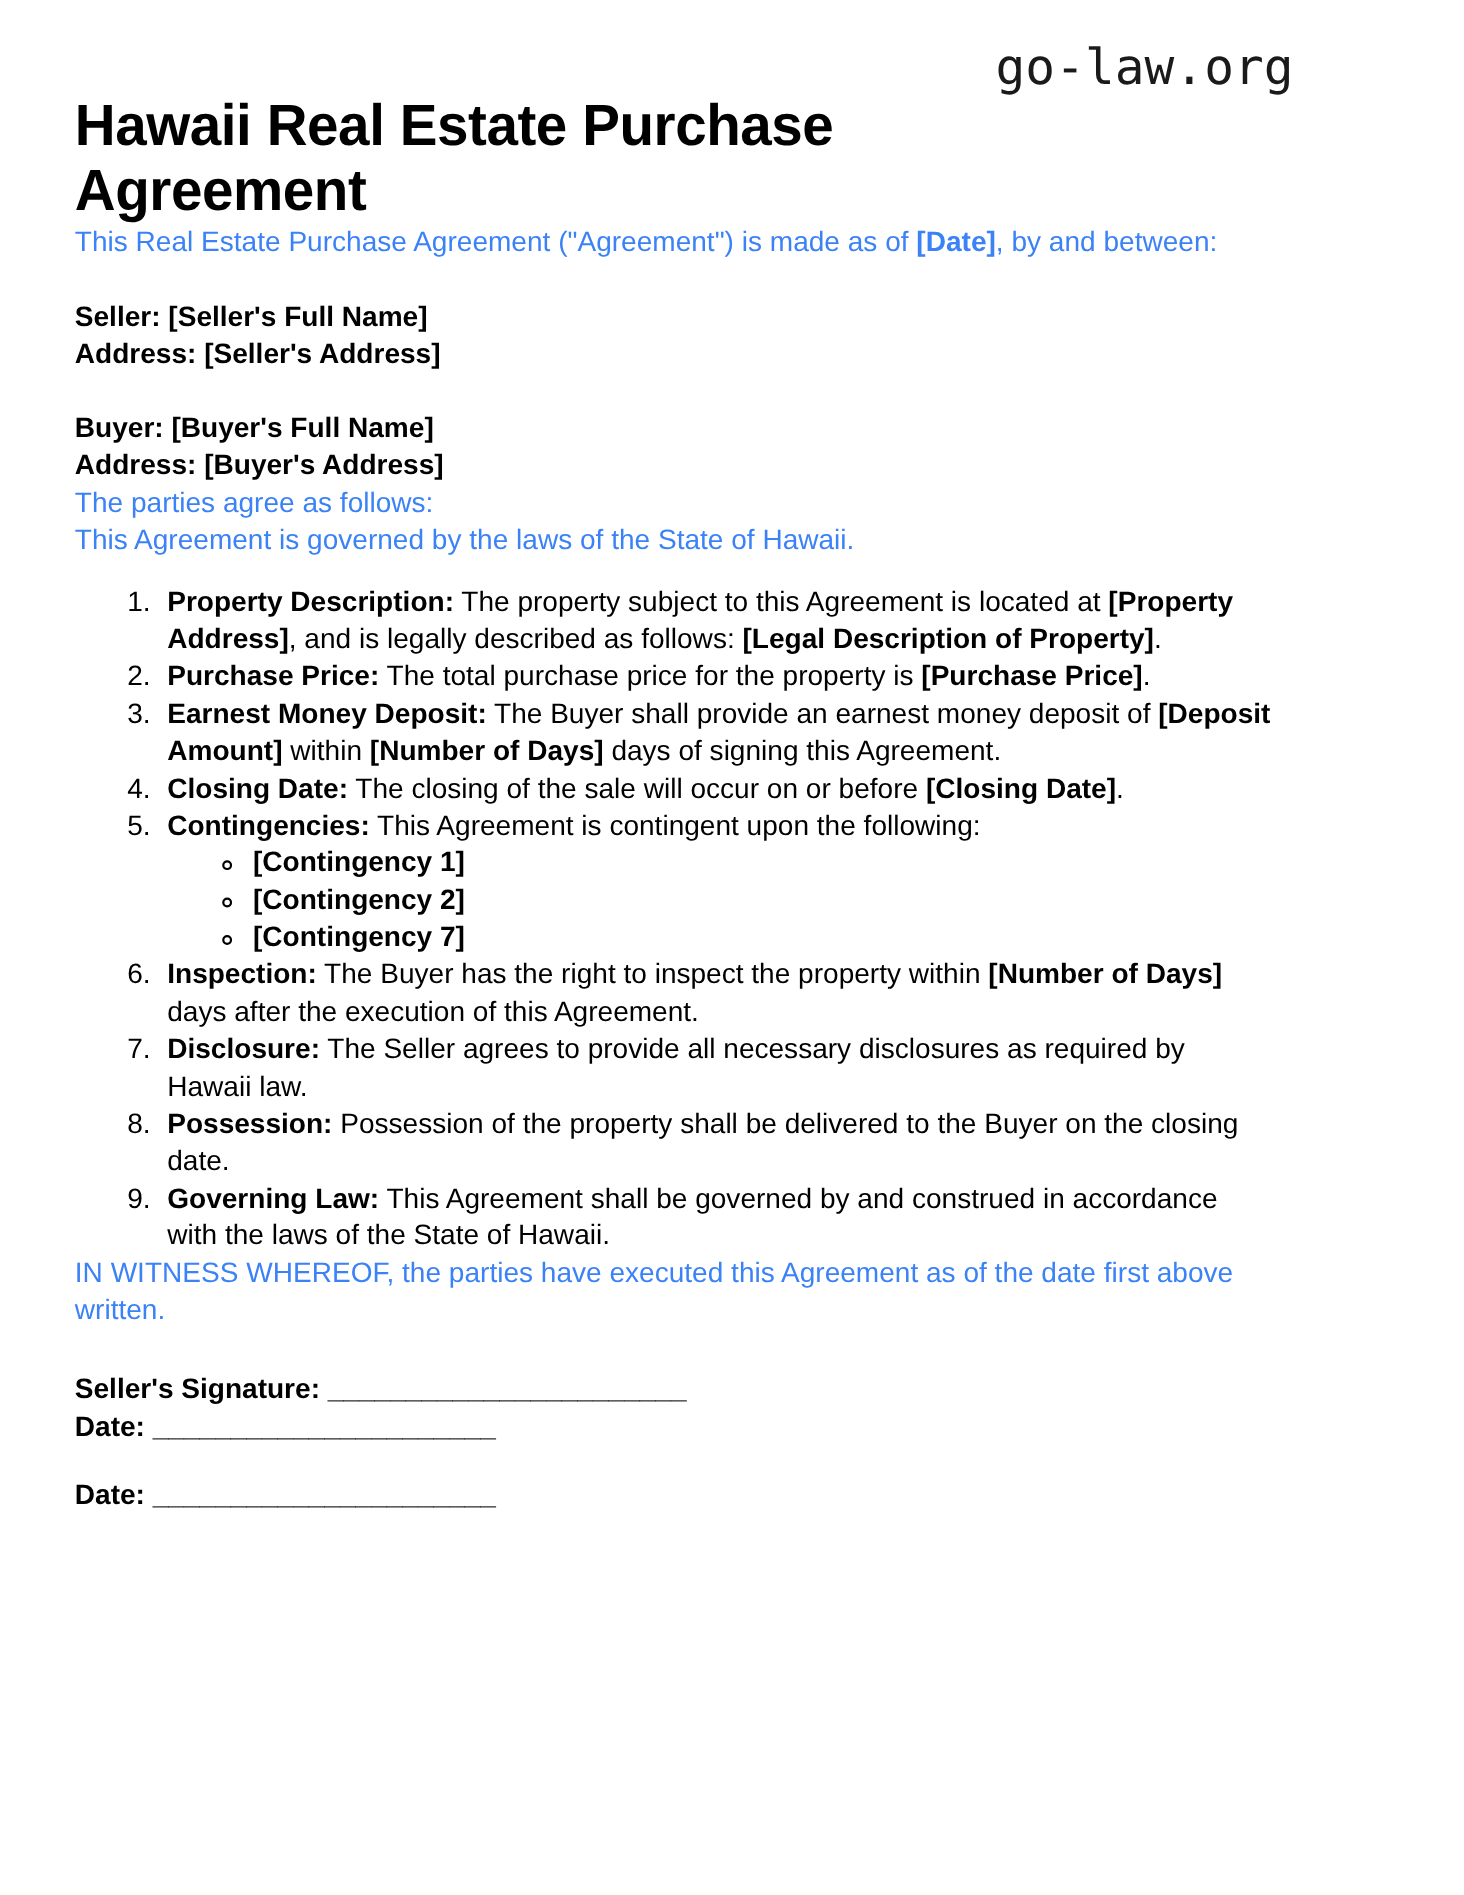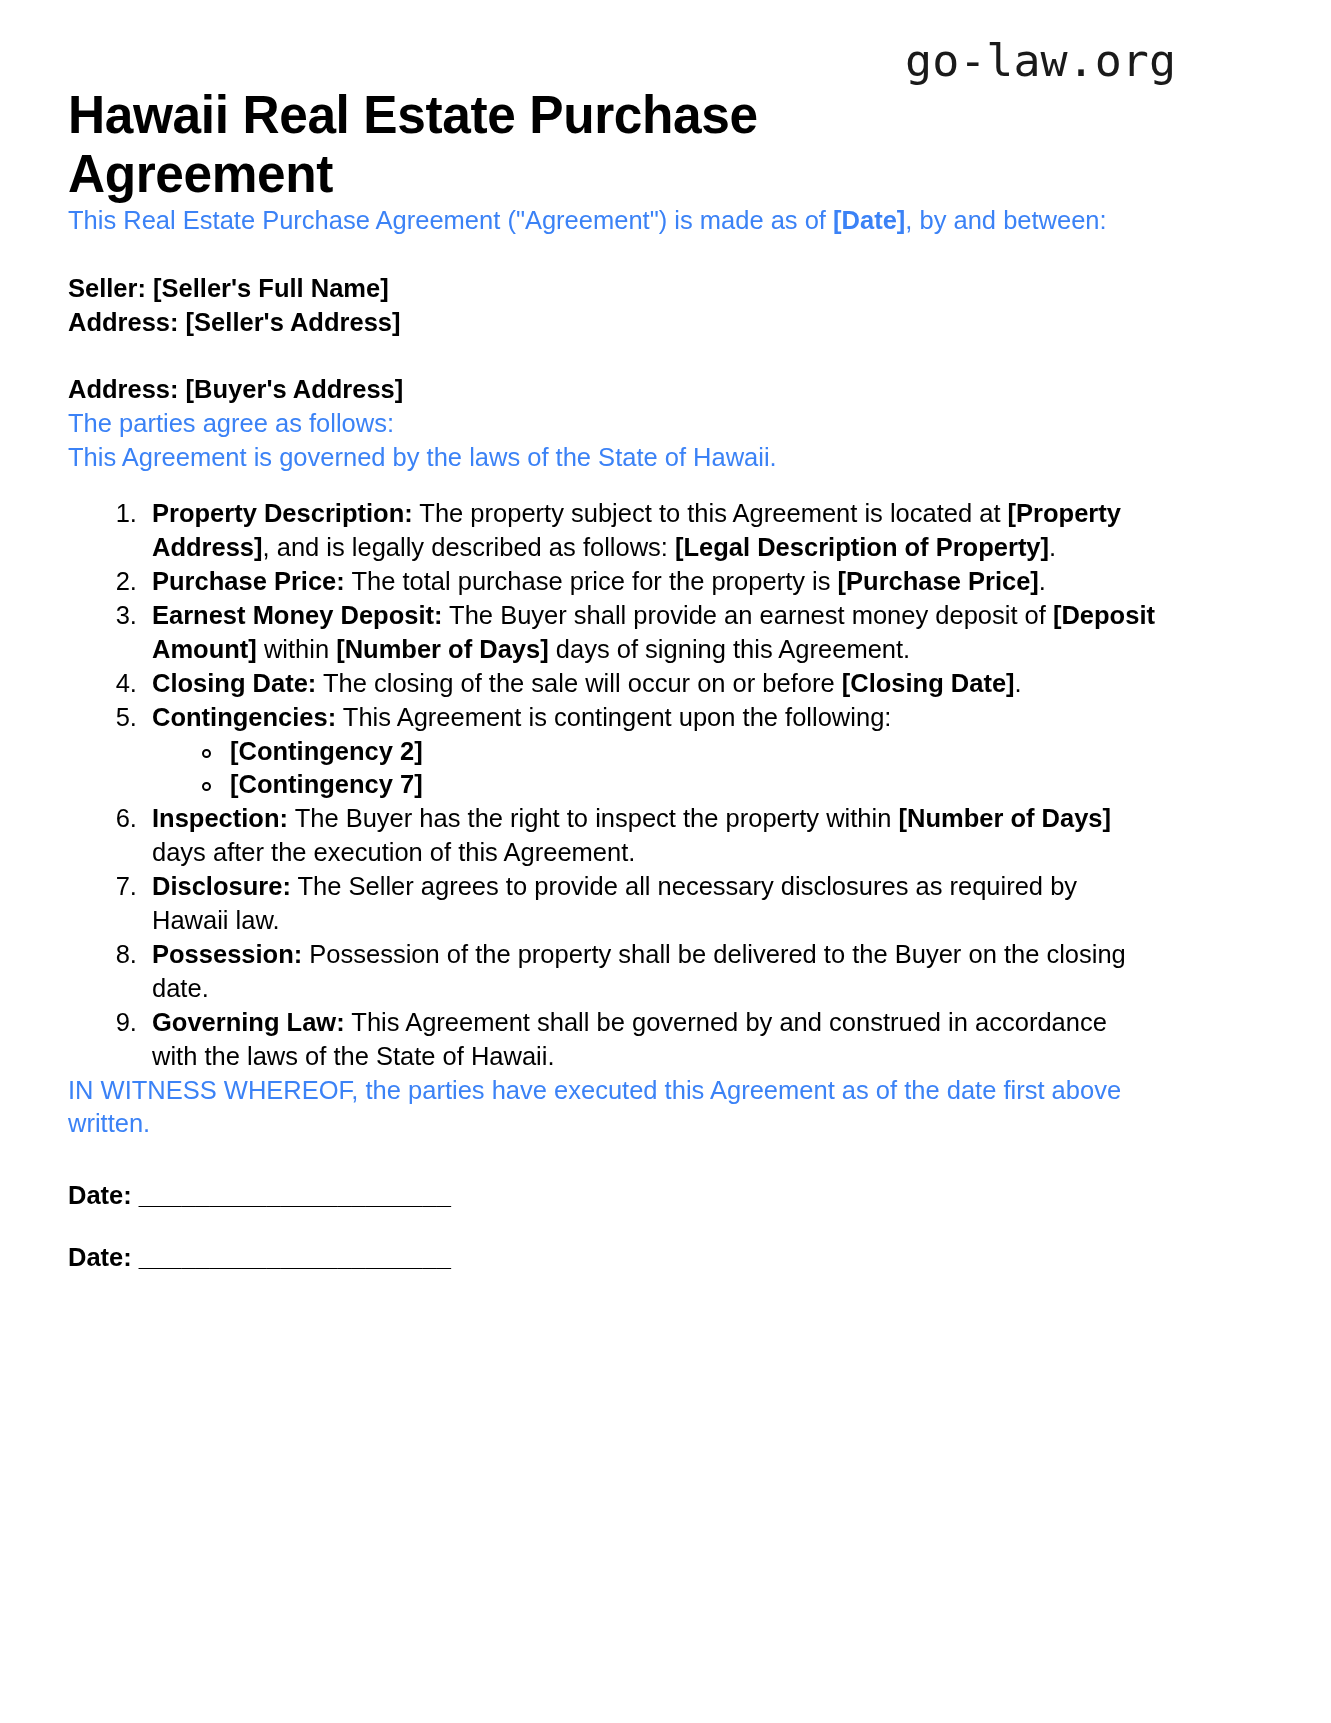--- a/index.html
+++ b/index.html
@@ -140,20 +140,21 @@
     <h1 class="doc-title">Hawaii Real Estate Purchase Agreement</h1>
 
     <p class="body gap-intro"><span>This Real Estate Purchase Agreement ("Agreement") is made as of </span><b>[Date]</b><span>, by and between:</span></p>
 
     <div class="party-block gap-party">
       <span class="line">Seller: [Seller's Full Name]</span>
       <span class="line">Address: [Seller's Address]</span>
     </div>
 
     <div class="party-block gap-party">
+      <span class="line">Buyer: [Buyer's Full Name]</span>
       <span class="line">Address: [Buyer's Address]</span>
     </div>
 
     <p class="body gap-med">The parties agree as follows:</p>
 
     <p class="body gap-med">This Agreement is governed by the laws of the State of Hawaii.</p>
 
     <ol class="terms">
       <li>
         <span class="term-label">Property Description:</span><span> The property subject to this Agreement is located at </span><b>[Property Address]</b><span>, and is legally described as follows: </span><b>[Legal Description of Property]</b><span>.</span>
@@ -163,20 +164,21 @@
       </li>
       <li>
         <span class="term-label">Earnest Money Deposit:</span><span> The Buyer shall provide an earnest money deposit of </span><b>[Deposit Amount]</b><span> within </span><b>[Number of Days]</b><span> days of signing this Agreement.</span>
       </li>
       <li>
         <span class="term-label">Closing Date:</span><span> The closing of the sale will occur on or before </span><b>[Closing Date]</b><span>.</span>
       </li>
       <li>
         <span class="term-label">Contingencies:</span><span> This Agreement is contingent upon the following:</span>
         <ul class="sub">
+          <li>[Contingency 1]</li>
           <li>[Contingency 2]</li>
           <li>[Contingency 7]</li>
         </ul>
       </li>
       <li>
         <span class="term-label">Inspection:</span><span> The Buyer has the right to inspect the property within </span><b>[Number of Days]</b><span> days after the execution of this Agreement.</span>
       </li>
       <li>
         <span class="term-label">Disclosure:</span><span> The Seller agrees to provide all necessary disclosures as required by Hawaii law.</span>
       </li>
@@ -184,20 +186,21 @@
         <span class="term-label">Possession:</span><span> Possession of the property shall be delivered to the Buyer on the closing date.</span>
       </li>
       <li>
         <span class="term-label">Governing Law:</span><span> This Agreement shall be governed by and construed in accordance with the laws of the State of Hawaii.</span>
       </li>
     </ol>
 
     <p class="body gap-med">IN WITNESS WHEREOF, the parties have executed this Agreement as of the date first above written.</p>
 
     <div class="sig-block">
+      <span class="line">Seller's Signature: _______________________</span>
       <span class="line">Date: ______________________</span>
     </div>
 
     <div class="sig-gap"></div>
 
     <div class="sig-block" style="margin-top:0">
       <span class="line">Date: ______________________</span>
     </div>
 
   </div>

